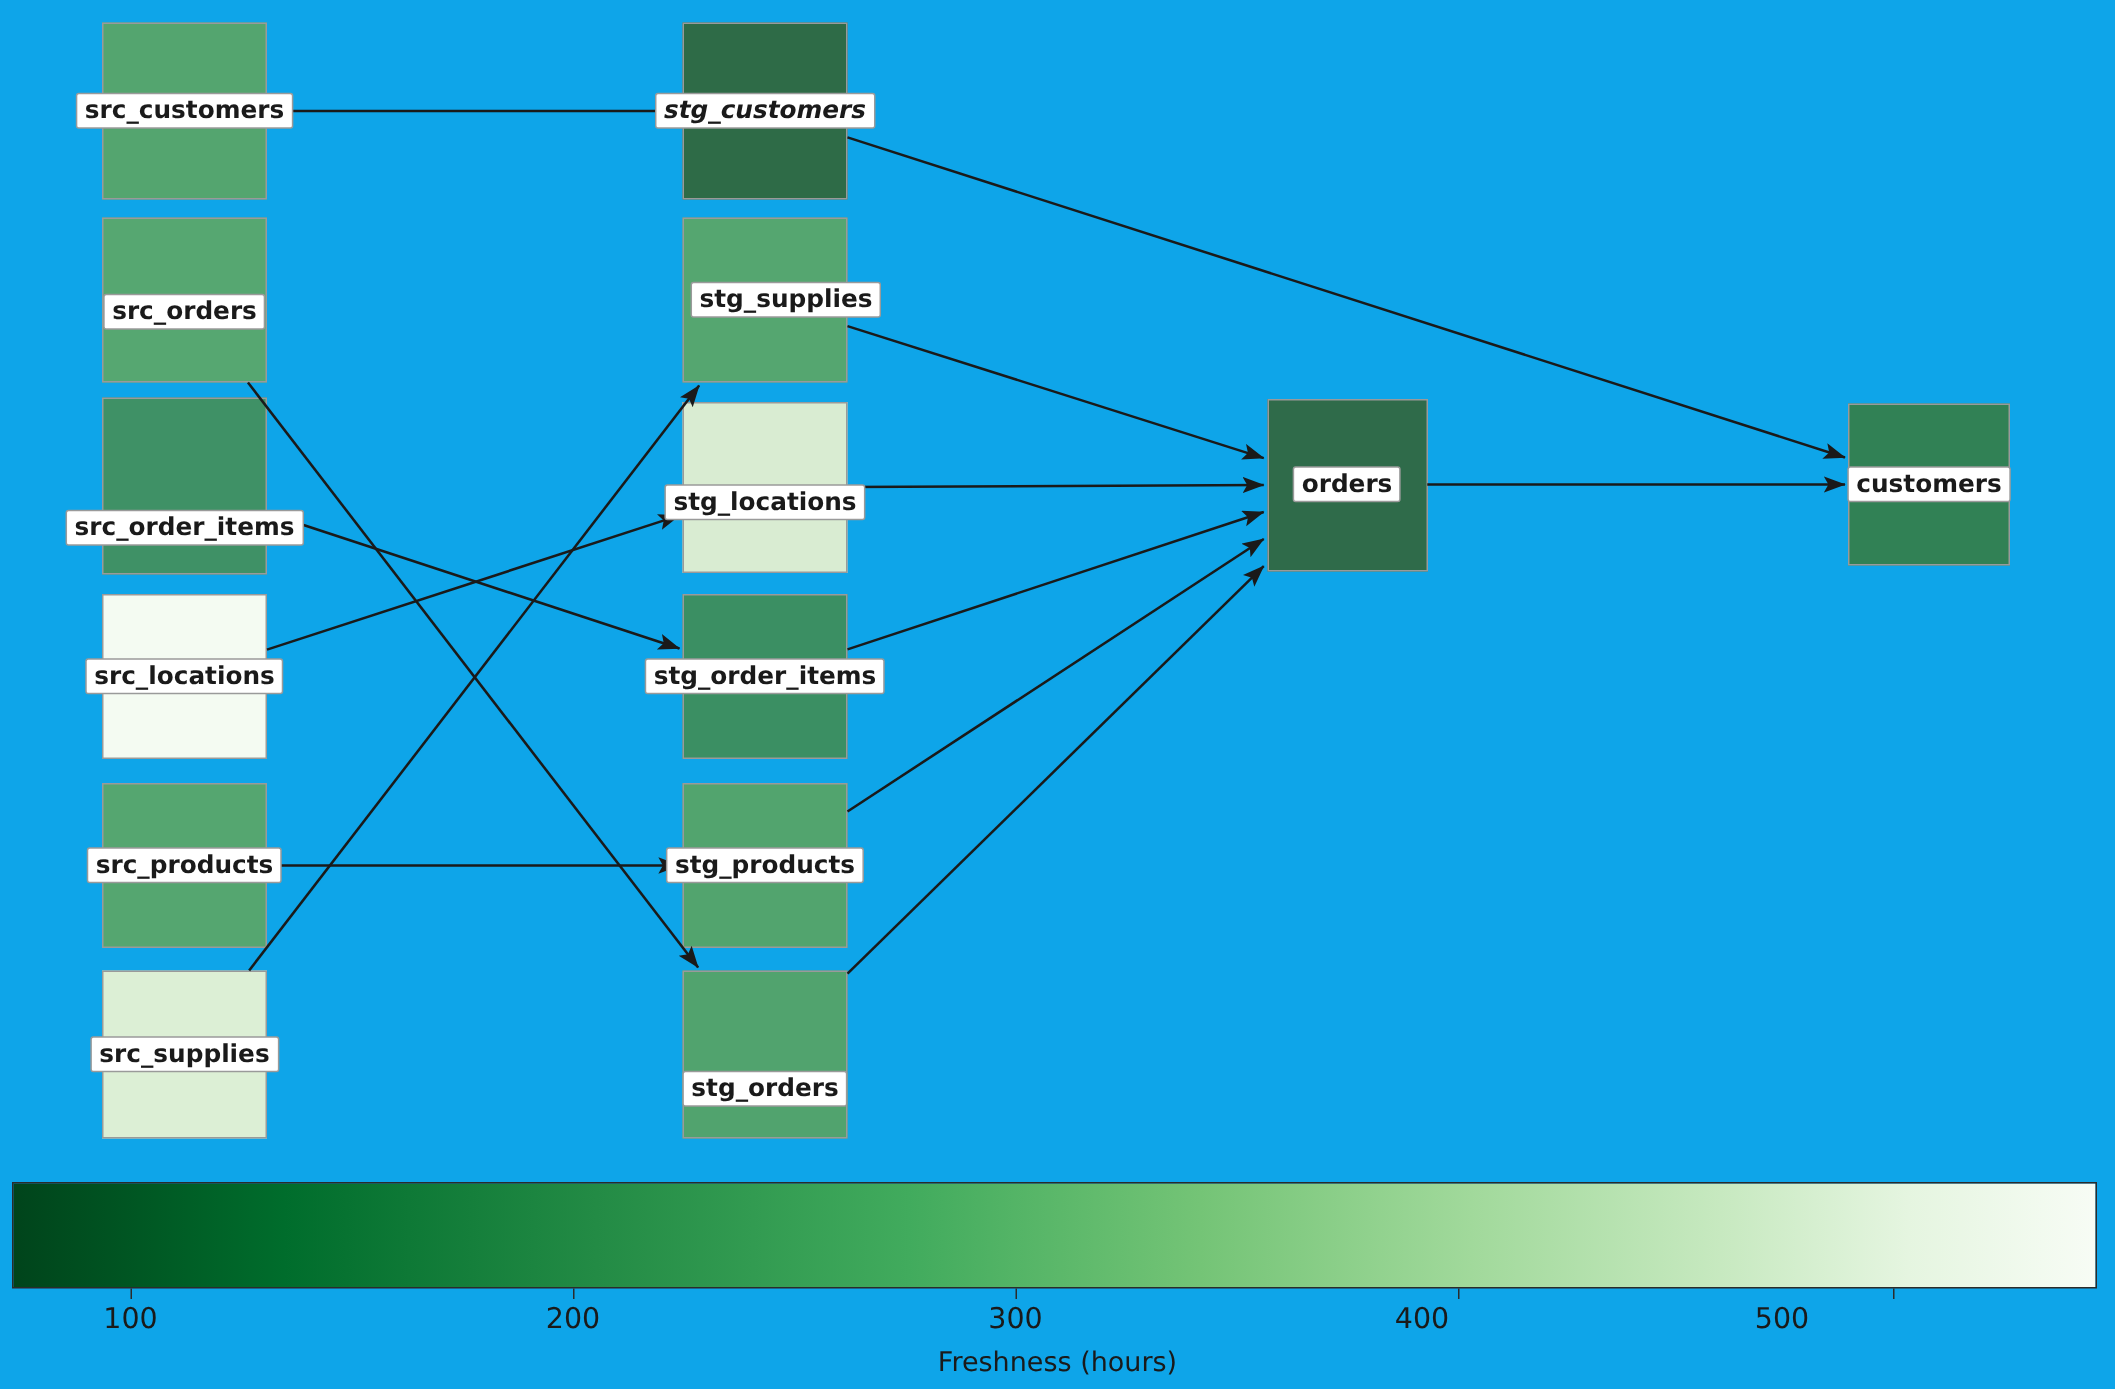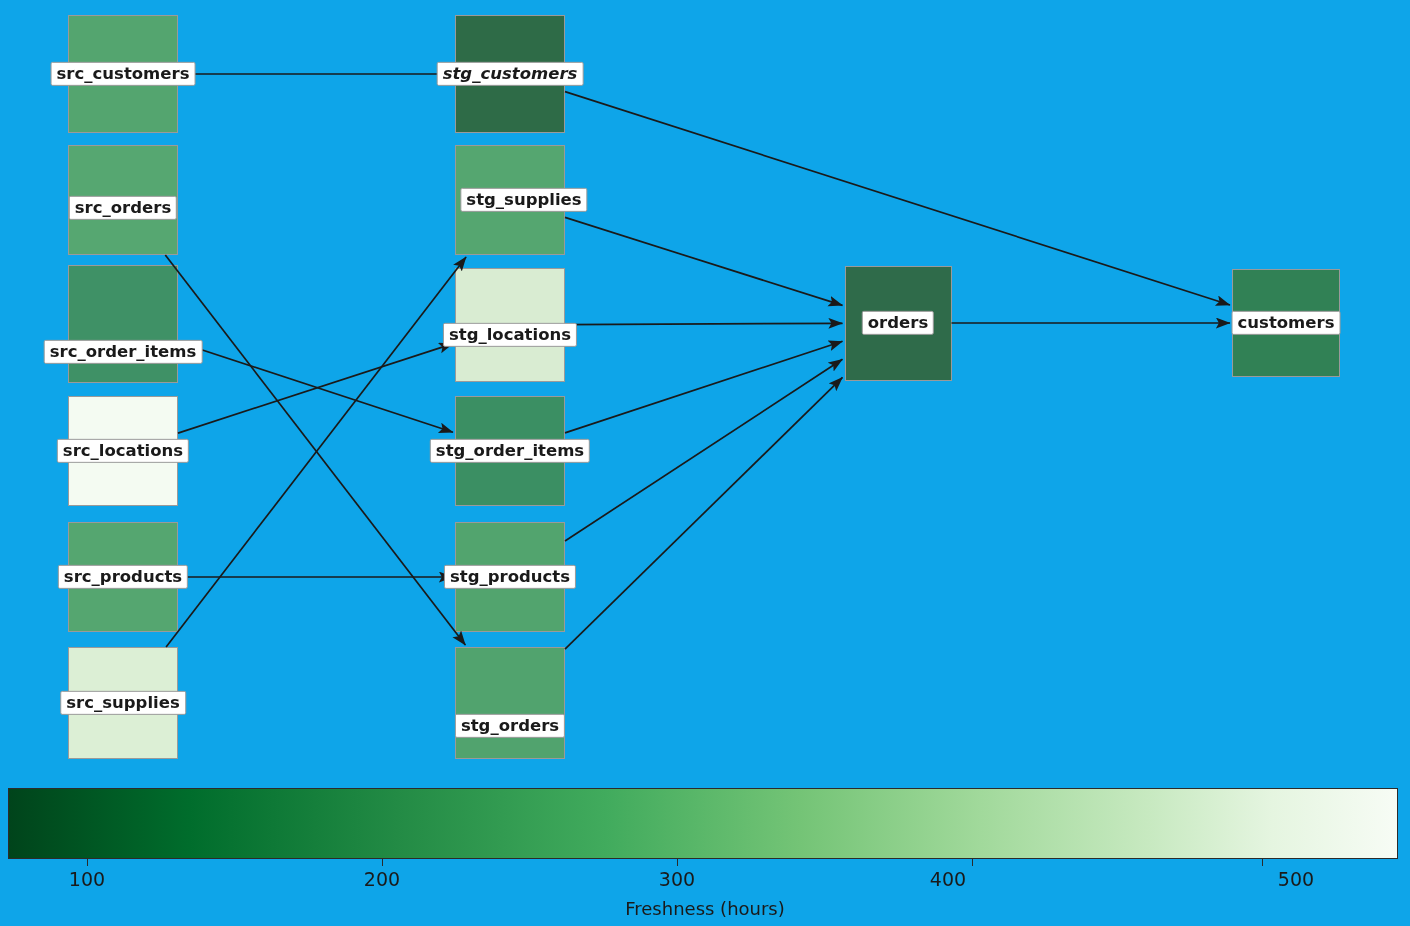--- a/index.html
+++ b/index.html
@@ -88,17 +88,17 @@
   <div id="tick-layer">
       <div class="tick" style="left: 87px;"></div>
       <div class="ticklabel" style="left: 87px;">100</div>
       <div class="tick" style="left: 382px;"></div>
       <div class="ticklabel" style="left: 382px;">200</div>
       <div class="tick" style="left: 677px;"></div>
       <div class="ticklabel" style="left: 677px;">300</div>
       <div class="tick" style="left: 972px;"></div>
       <div class="ticklabel" style="left: 948px;">400</div>
       <div class="tick" style="left: 1262px;"></div>
-      <div class="ticklabel" style="left: 1296px;">500</div>
+      <div class="ticklabel" style="left: 1188px;">500</div>
     </div>
   <div class="cbar-title">Freshness (hours)</div>
 
 </div>
 
 </body></html>

